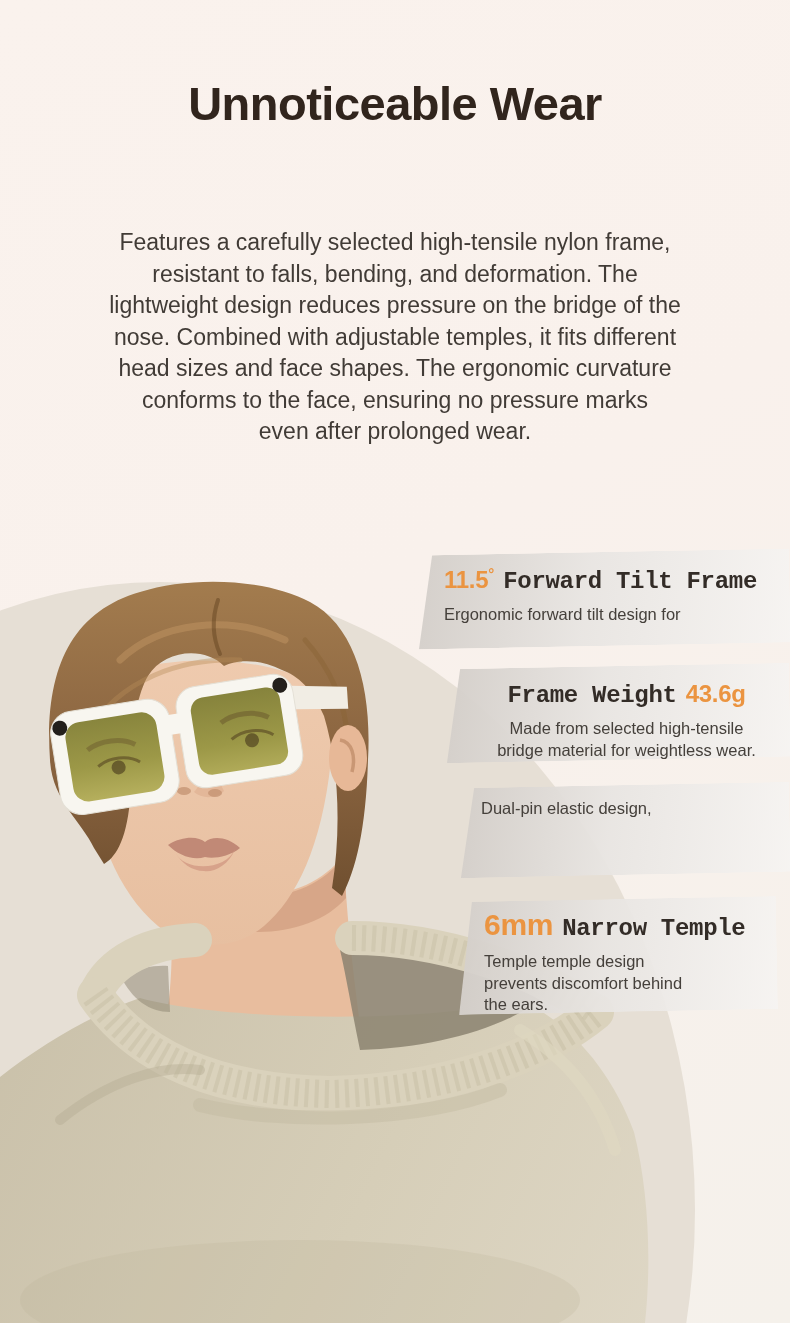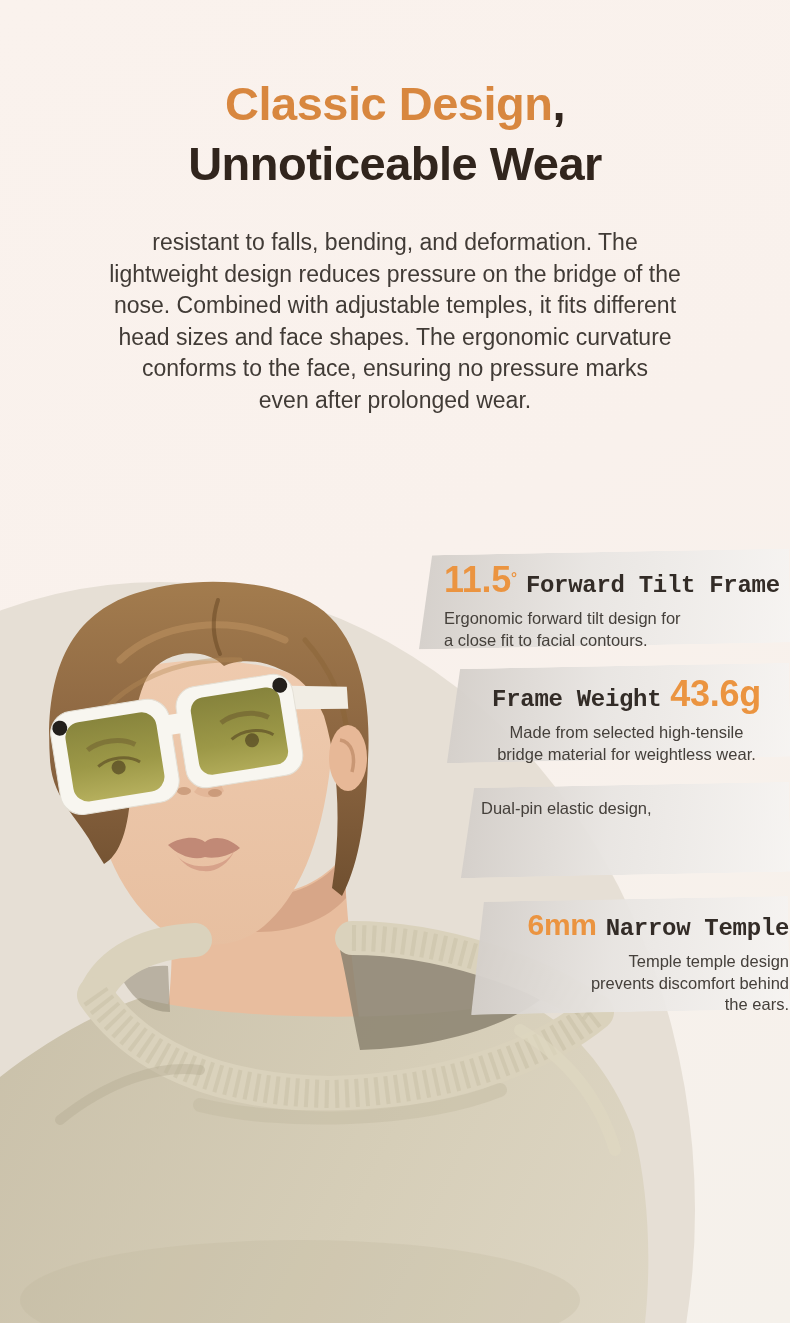--- a/index.html
+++ b/index.html
@@ -25,46 +25,46 @@
   
   .callout { position:absolute; z-index:4; }
   .panel-bg {
     position:absolute; inset:0;
     background: linear-gradient(97deg, rgba(211,206,201,0.96) 0%, rgba(232,229,226,0.94) 45%, rgba(246,244,242,0.90) 100%);
     clip-path: polygon(15px 0%, 100% 0%, 100% 100%, 0% 100%);
     transform: rotate(-1.1deg);
   }
   .panel-content { position:relative; }
   .c-title { white-space:nowrap; line-height:34px; }
-  .c-value { font-size:36px; font-weight:800; color:#EB9440; letter-spacing:-0.3px; }
+  .c-value { font-size:24px; font-weight:800; color:#EB9440; letter-spacing:-0.3px; }
   .c-unit  { display:inline-block; font-size:15px; font-weight:800; color:#EB9440; transform:translateY(-9px); }
   .c-label { font-size:24px; font-weight:800; color:#332C27; letter-spacing:-0.3px; margin-left:9px;font-family:Liberation Mono, monospace; }
   .c2 .c-label { margin-left:0; margin-right:9px; }
   .c4 .c-value { font-size:30px; }
   .c-desc { margin-top:4px; font-size:16.5px; line-height:21.5px; color:#45403B; }
   .c1 { left:418px; top:552px;  width:372px; height:94px; }
   .c1 .panel-content { padding:11px 0 0 26px; }
   .c2 { left:446px; top:666px;  width:344px; height:94px;text-align:center; }
   .c2 .panel-content { padding:11px 0 0 17px; }
   .c3 { left:460px; top:785px;  width:330px; height:90px; }
   .c3 .panel-content { padding:9px 0 0 21px; }
-  .c4 { left:470px; top:899px;  width:319px; height:113px;text-align:right; }
+  .c4 { left:458px; top:899px;  width:319px; height:113px; }
   .c4 .panel-content { padding:9px 0 0 26px; }
 </style>
 </head>
 <body>
 
 <div class="page">
 
   <h1 class="title">
-    <span class="t-line"><span class="accent">Classic Design</span><span>,</span></span>
     <span class="t-line">Unnoticeable Wear</span>
   </h1>
 
   <div class="intro">
+    <div class="intro-line">Features a carefully selected high-tensile nylon frame,</div>
     <div class="intro-line">resistant to falls, bending, and deformation. The</div>
     <div class="intro-line">lightweight design reduces pressure on the bridge of the</div>
     <div class="intro-line">nose. Combined with adjustable temples, it fits different</div>
     <div class="intro-line">head sizes and face shapes. The ergonomic curvature</div>
     <div class="intro-line">conforms to the face, ensuring no pressure marks</div>
     <div class="intro-line">even after prolonged wear.</div>
   </div>
 
   <svg class="portrait" viewBox="0 560 790 763" width="790" height="763" aria-hidden="true">
     <defs>
@@ -147,21 +147,20 @@
       <ellipse cx="300" cy="1300" rx="280" ry="60" fill="#B9B098" opacity="0.22"></ellipse>
     </g>
   </svg>
 
   <div class="callout c1">
     <div class="panel-bg"></div>
     <div class="panel-content">
       <div class="c-title"><span class="c-value">11.5</span><span class="c-unit">°</span><span class="c-label">Forward Tilt Frame</span></div>
       <div class="c-desc">
         <div>Ergonomic forward tilt design for</div>
-        <div>a close fit to facial contours.</div>
       </div>
     </div>
   </div>
 
   <div class="callout c2">
     <div class="panel-bg"></div>
     <div class="panel-content">
       <div class="c-title"><span class="c-label">Frame Weight</span><span class="c-value">43.6g</span></div>
       <div class="c-desc">
         <div>Made from selected high-tensile</div>

